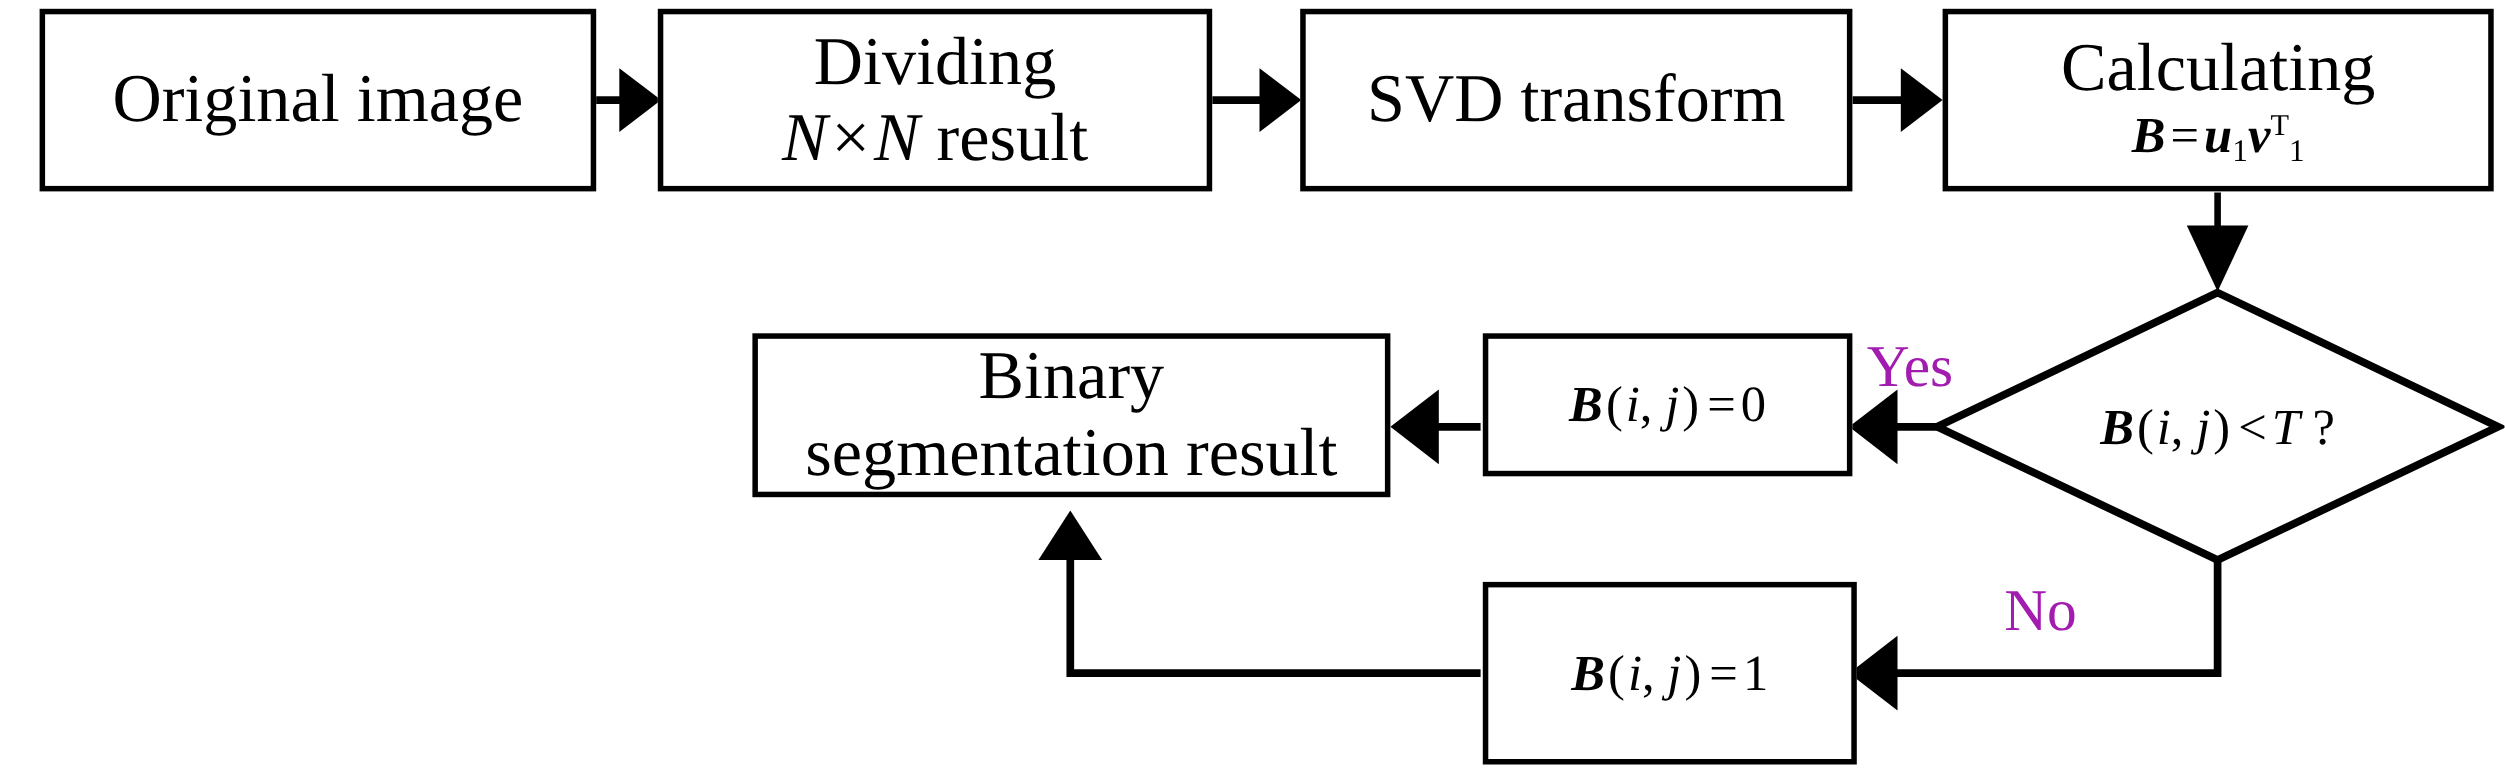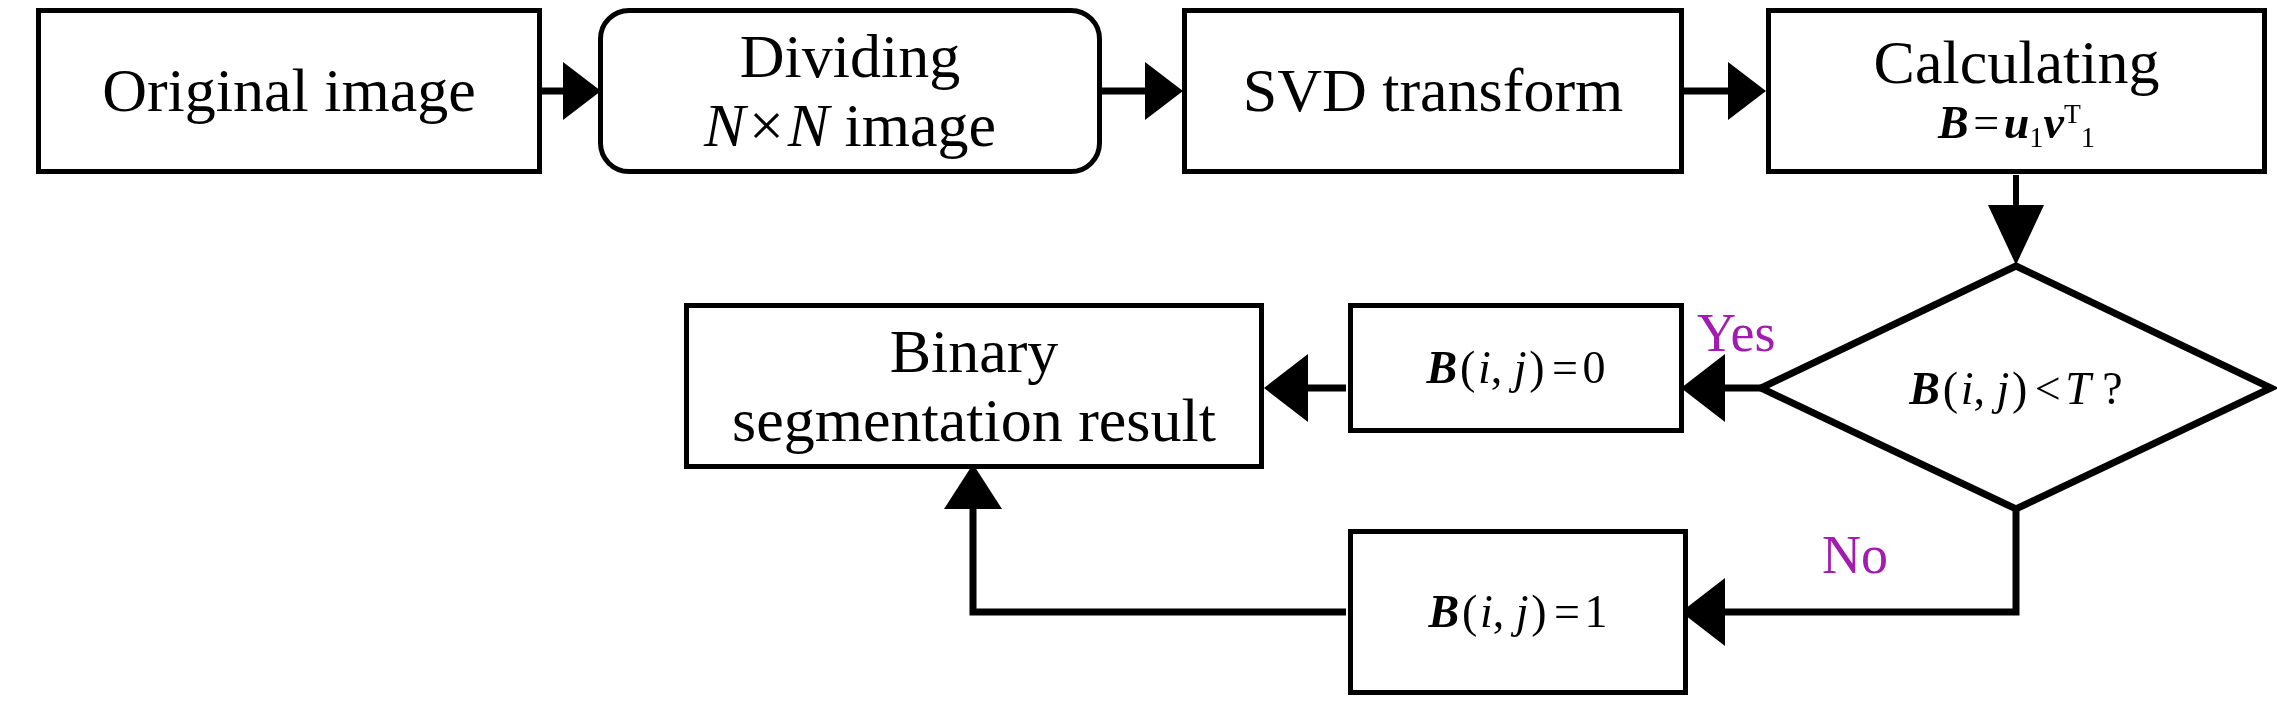--- a/index.html
+++ b/index.html
@@ -124,24 +124,24 @@
     <g>
       <path d="M 1346 612 L 973 612 L 973 506" fill="none" stroke="#000" stroke-width="7"></path>
       <polygon points="944,509 1002,509 973,464" fill="#000"></polygon>
     </g>
   </svg>
 
   <div class="node rect" style="left:12px; top:8px; width:506px; height:166px;margin-left:24px;">
     <span class="txt t-big ln">Original image</span>
   </div>
 
-  <div class="node rect" style="left:598px; top:8px; width:504px; height:166px; flex-direction:column;border-radius:31px;">
+  <div class="node rect" style="left:598px; top:8px; width:504px; height:166px; flex-direction:column;">
     <span class="ln t-big">Dividing</span>
     <span class="ln t-big">
-      <i class="v">N</i><span class="opx">×</span><i class="v">N</i>&nbsp;<span>image</span>
+      <i class="v">N</i><span class="opx">×</span><i class="v">N</i>&nbsp;<span>result</span>
     </span>
   </div>
 
   <div class="node rect" style="left:1182px; top:8px; width:502px; height:166px;justify-content:flex-end;">
     <span class="txt t-big ln">SVD transform</span>
   </div>
 
   <div class="node rect" style="left:1766px; top:8px; width:501px; height:166px; flex-direction:column;">
     <span class="ln t-big">Calculating</span>
     <span class="ln t-eq">
@@ -160,21 +160,21 @@
       <b class="mv">B</b><span class="opx">(</span><i class="v">i</i><span>,</span>&nbsp;<i class="v">j</i><span class="opx">)</span><span class="op">=</span><span>0</span>
     </span>
   </div>
 
   <div class="node rect" style="left:1348px; top:529px; width:340px; height:166px;">
     <span class="ln t-eq">
       <b class="mv">B</b><span class="opx">(</span><i class="v">i</i><span>,</span>&nbsp;<i class="v">j</i><span class="opx">)</span><span class="op">=</span><span>1</span>
     </span>
   </div>
 
-  <div class="node rect" style="left:684px; top:303px; width:580px; height:166px; flex-direction:column;">
+  <div class="node rect" style="left:684px; top:303px; width:580px; height:149px; flex-direction:column;">
     <span class="ln t-big">Binary</span>
     <span class="ln t-big">segmentation result</span>
   </div>
 
   <div class="edge-label" style="left:1697px; top:302px;">
     <span>Yes</span>
   </div>
 
   <div class="edge-label" style="left:1822px; top:524px;">
     <span>No</span>

